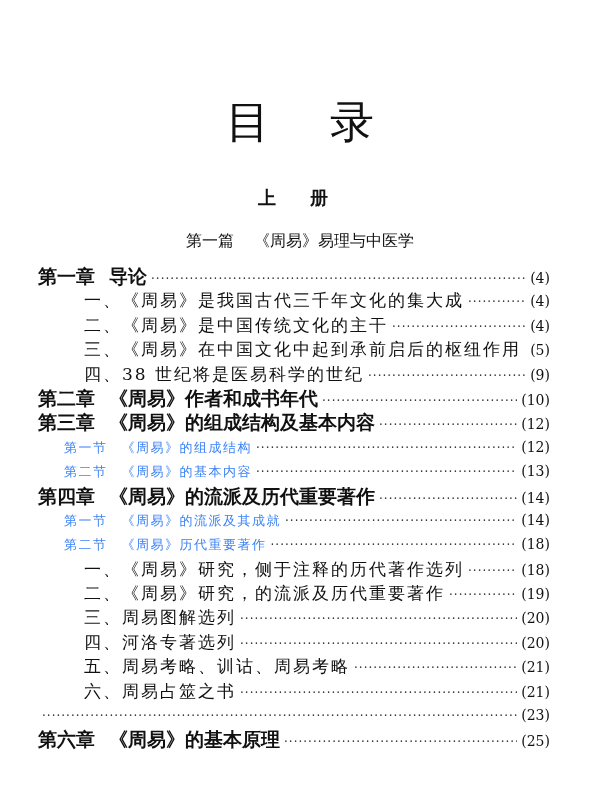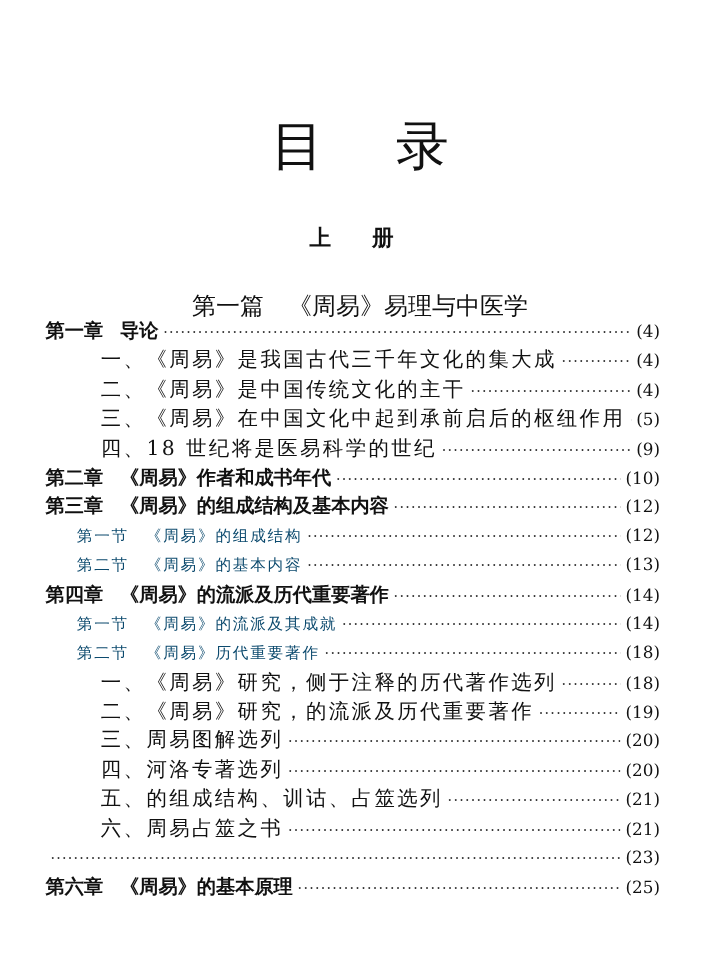--- a/index.html
+++ b/index.html
@@ -11,42 +11,42 @@
     .page { position: absolute; left: 0; top: 0; width: 600px; height: 800px; }
     .title {
       position: absolute; top: 93px; left: 0; width: 600px; text-align: center;
       font-size: 44px; letter-spacing: 60px; text-indent: 60px; font-weight: normal;
     }
     .volume {
       position: absolute; top: 186px; left: 0; width: 586px; text-align: center;
       font-size: 18px; font-weight: bold; letter-spacing: 34px; text-indent: 34px;
     }
     .part {
-      position: absolute; top: 242px; left: 0; width: 600px; text-align: center;
-      font-size: 20px;
+      position: absolute; top: 231px; left: 0; width: 600px; text-align: center;
+      font-size: 16px;
     }
     .part .gap { display: inline-block; width: 20px; }
     .toc { position: absolute; left: 38px; top: 264px; width: 512px; }
     .row {
       display: flex; align-items: baseline; height: 24.4px; line-height: 24.4px;
       white-space: nowrap;
     }
     .row .label { flex: 0 0 auto; }
     .row .leader {
       flex: 1 1 auto; overflow: hidden; margin: 0 4px; color: #333;
       font-size: 12px; letter-spacing: 1px;
     }
     .row .leader::before {
       content: "································································································································";
     }
     .row .page-num { flex: 0 0 auto; font-size: 14px; }
-    .lvl-chapter .label { font-family: "DejaVu Sans", sans-serif; font-weight: bold; font-size: 16px; }
+    .lvl-chapter .label { font-family: "DejaVu Sans", sans-serif; font-weight: bold; font-size: 19px; }
     .lvl-chapter .label .ch-title { margin-left: 14px; }
     .lvl-section { padding-left: 26px; }
-    .lvl-section .label { font-size: 13px; color: #0c4a6e; letter-spacing: 1.5px; }
+    .lvl-section .label { font-size: 13px; color: #3b82f6; letter-spacing: 1.5px; }
     .lvl-section .label .sec-title { margin-left: 14px; }
     .lvl-item { padding-left: 46px; }
     .lvl-item .label { font-size: 17px; letter-spacing: 2px; }
   </style>
 </head>
 <body>
 
 <div class="page">
   <div class="title">目录</div>
   <div class="volume">上册</div>
@@ -74,21 +74,21 @@
       <span class="page-num">(4)</span>
     </div>
 
     <div class="row lvl-item">
       <span class="label">三、《周易》在中国文化中起到承前启后的枢纽作用</span>
       <span class="leader"></span>
       <span class="page-num">(5)</span>
     </div>
 
     <div class="row lvl-item">
-      <span class="label">四、18 世纪将是医易科学的世纪</span>
+      <span class="label">四、38 世纪将是医易科学的世纪</span>
       <span class="leader"></span>
       <span class="page-num">(9)</span>
     </div>
 
     <div class="row lvl-chapter">
       <span class="label"><span>第二章</span><span class="ch-title">《周易》作者和成书年代</span></span>
       <span class="leader"></span>
       <span class="page-num">(10)</span>
     </div>
 
@@ -146,21 +146,21 @@
       <span class="page-num">(20)</span>
     </div>
 
     <div class="row lvl-item">
       <span class="label">四、河洛专著选列</span>
       <span class="leader"></span>
       <span class="page-num">(20)</span>
     </div>
 
     <div class="row lvl-item">
-      <span class="label">五、的组成结构、训诂、占筮选列</span>
+      <span class="label">五、周易考略、训诂、周易考略</span>
       <span class="leader"></span>
       <span class="page-num">(21)</span>
     </div>
 
     <div class="row lvl-item">
       <span class="label">六、周易占筮之书</span>
       <span class="leader"></span>
       <span class="page-num">(21)</span>
     </div>
 

